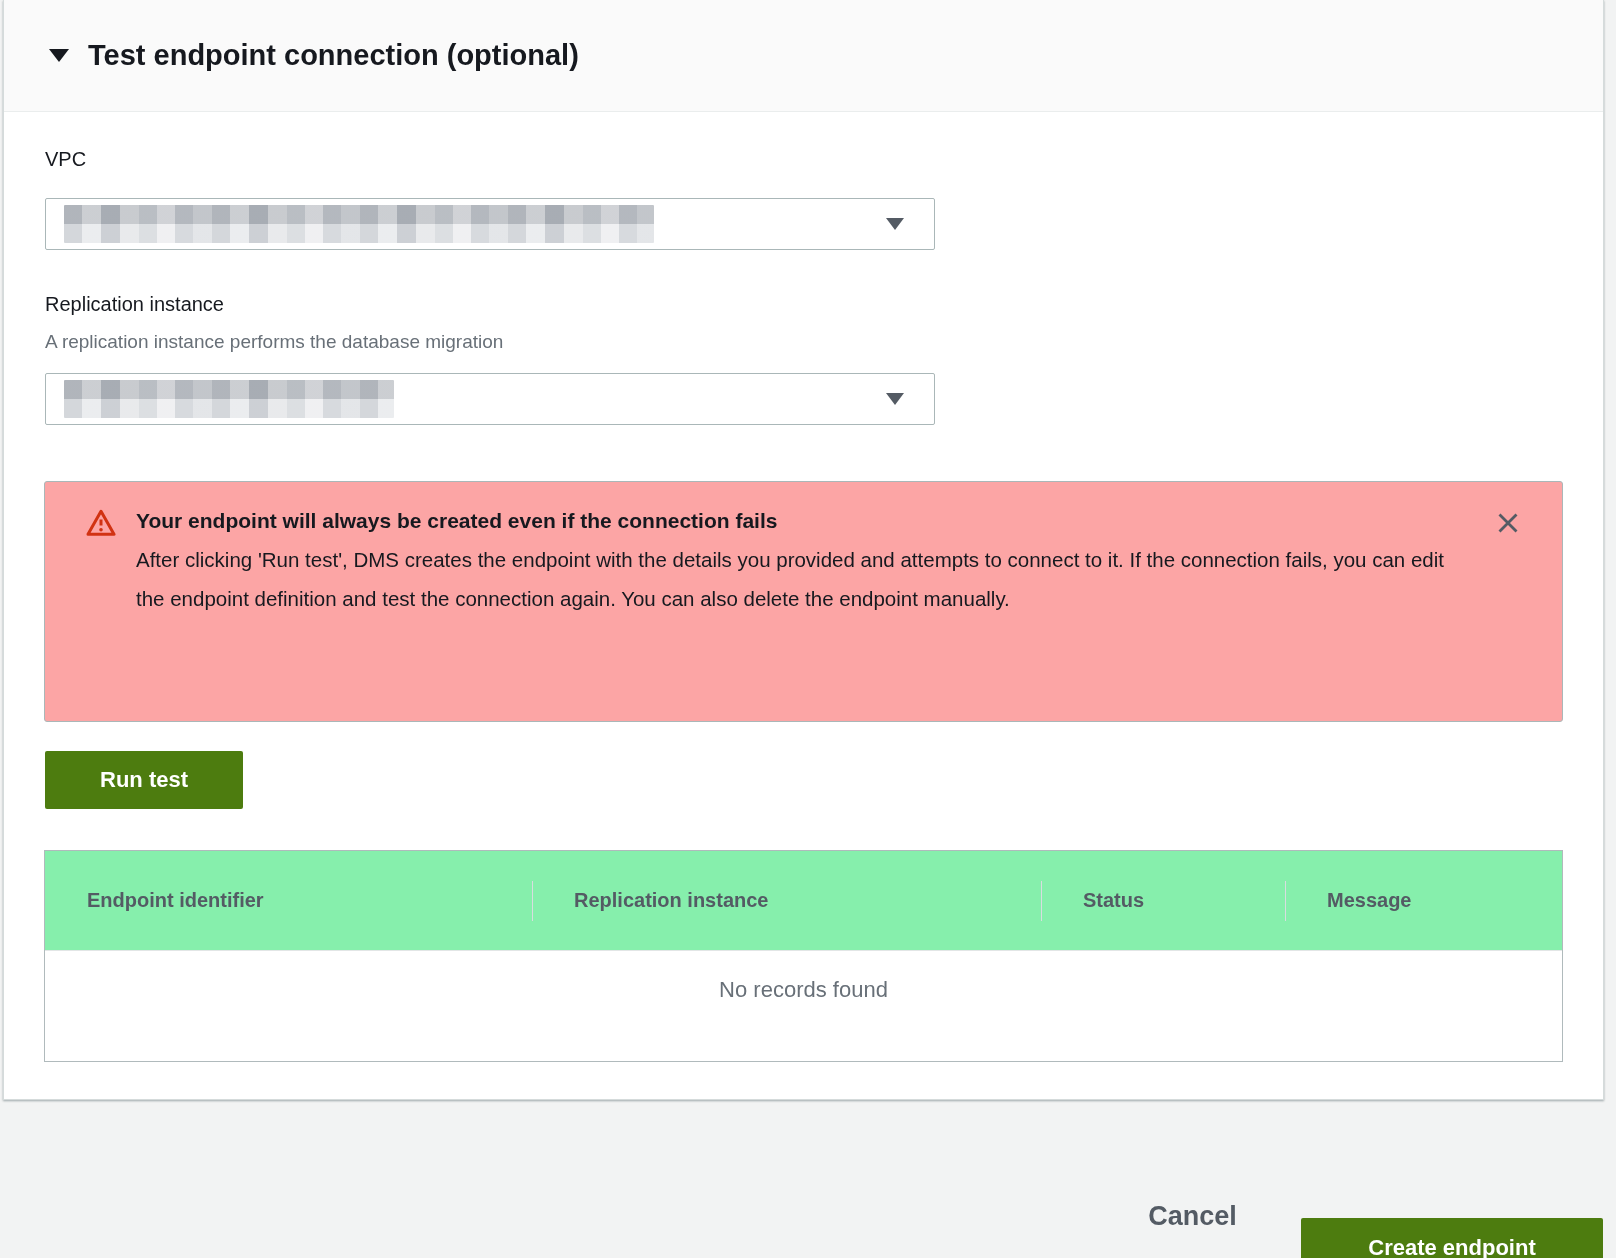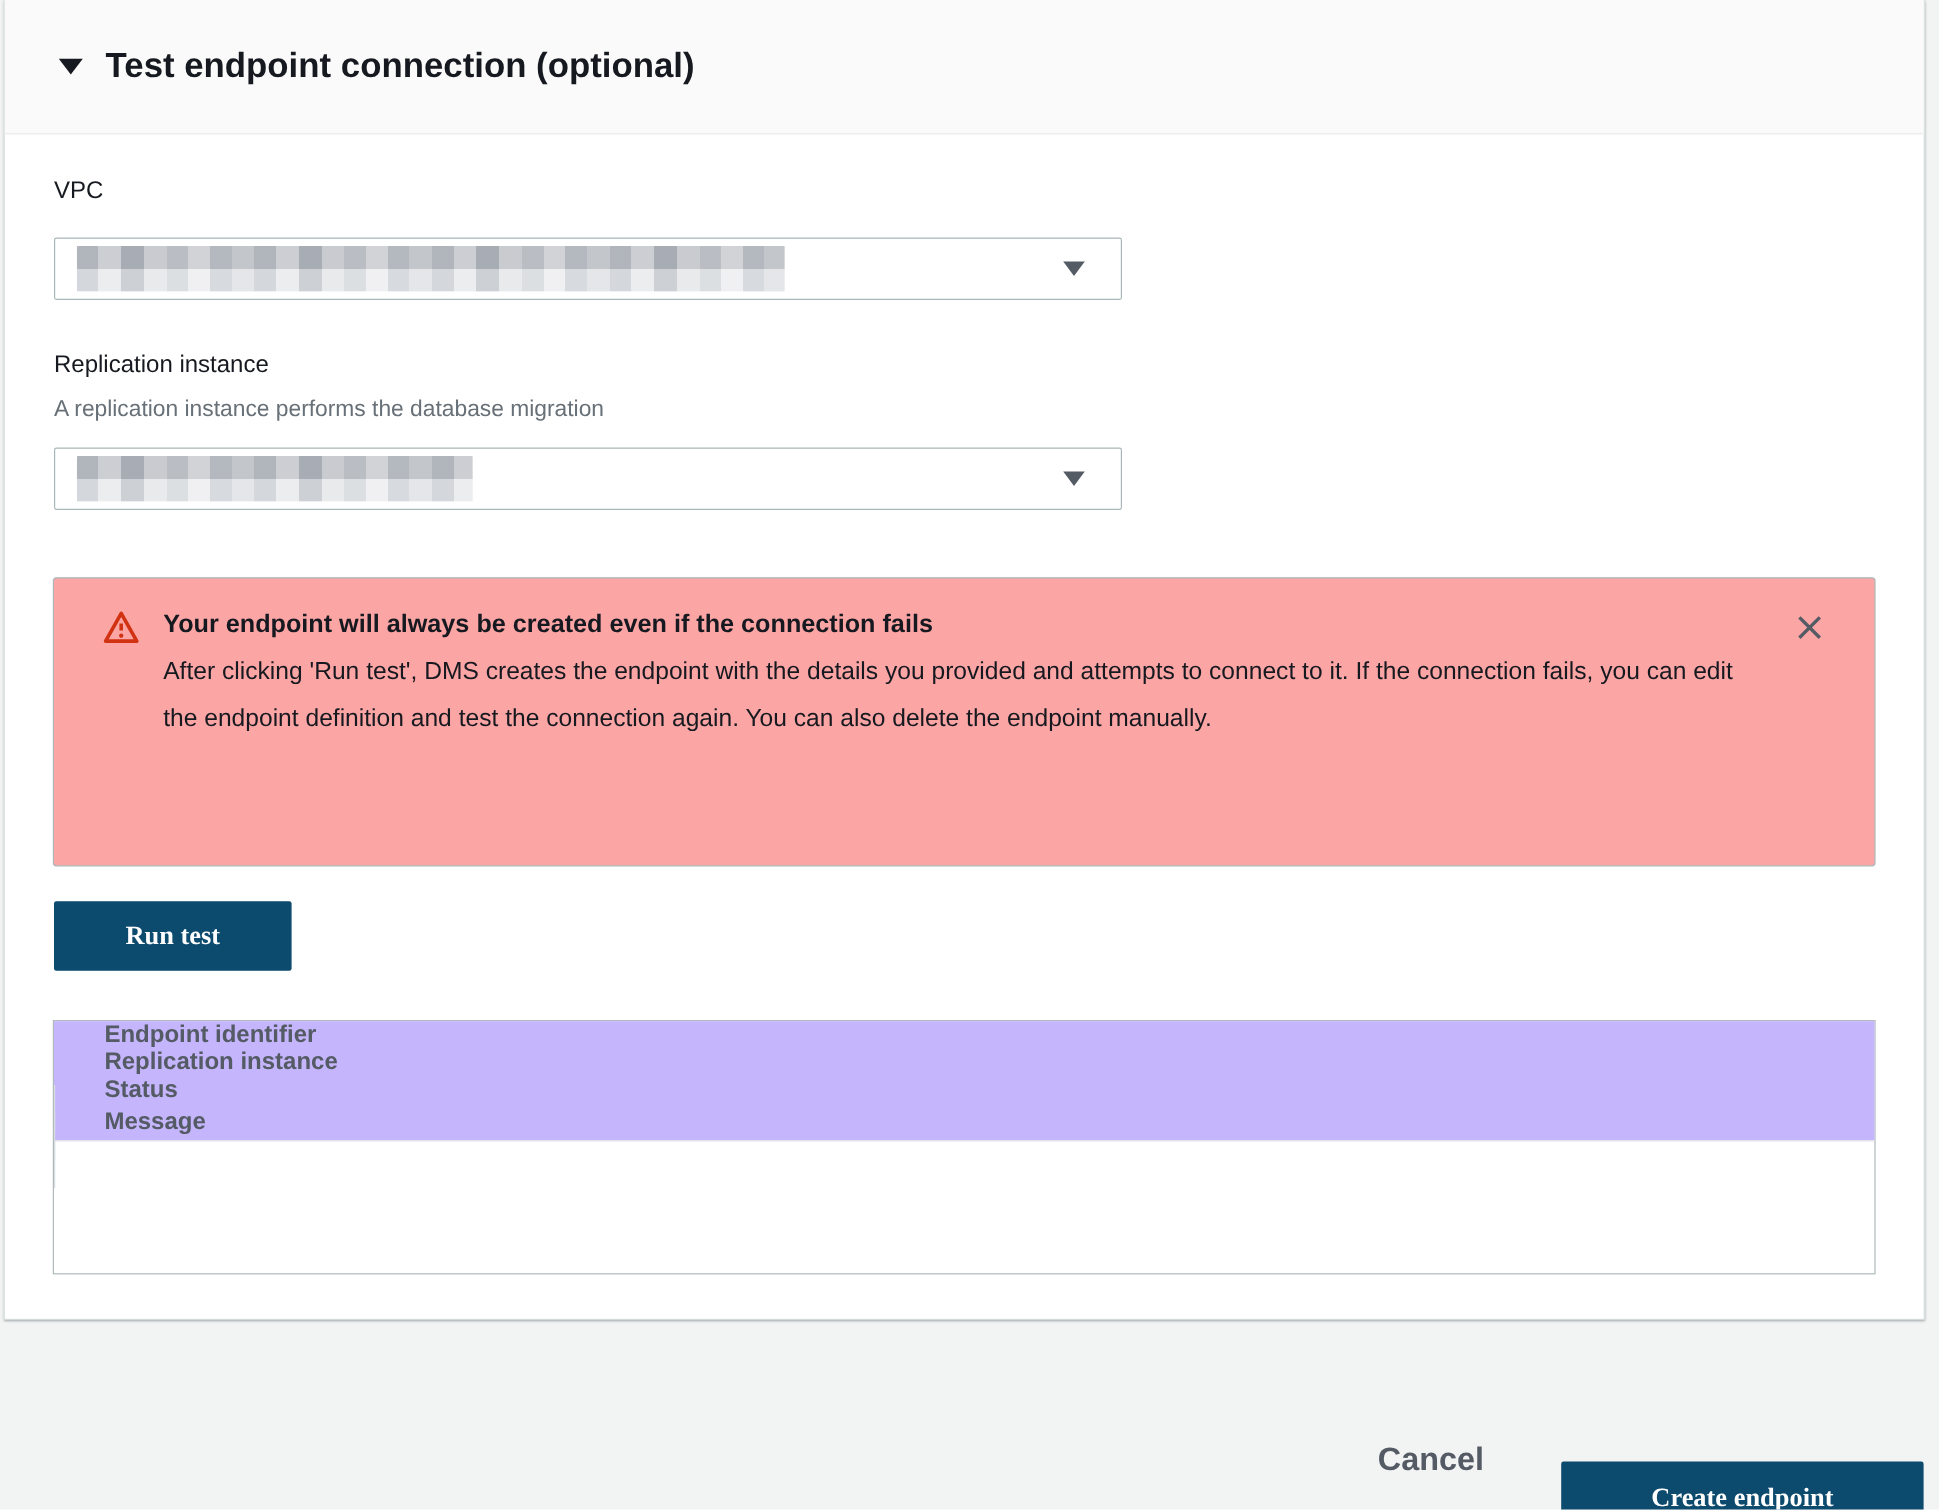--- a/index.html
+++ b/index.html
@@ -91,44 +91,43 @@
   .alert-body  { font-size: 20.5px; color: #16191f; line-height: 39px; }
   .alert-close {
     position: absolute; right: 36px; top: 24px;
     width: 36px; height: 36px;
     background: none; border: none; padding: 2px;
     cursor: pointer;
   }
 
   
   .btn-primary {
-    background: #0c4a6e; color: #fff;
-    font-family: Liberation Serif, serif; font-size: 22px; font-weight: bold;
+    background: #4d7c0f; color: #fff;
+    font-family: Liberation Sans, sans-serif; font-size: 22px; font-weight: bold;
     border: none; border-radius: 2px; cursor: pointer;
   }
   .btn-run-test { position: absolute; left: 41px; top: 751px; width: 198px; height: 58px; }
   .btn-cancel {
     position: absolute; left: 1125px; top: 1186px; width: 135px; height: 60px;
     background: none; border: none; cursor: pointer;
     font-family: inherit; font-size: 27px; font-weight: bold; color: #545b64;
   }
   .btn-create { position: absolute; left: 1301px; top: 1186px; width: 302px; height: 60px; margin-top: 32px; }
 
   
   .results-table {
     position: absolute; left: 40px; top: 850px;
     width: 1519px; height: 212px;
     background: #fff;
     border: 1px solid #b0babc;
   }
   .thead {
     display: flex; height: 100px;
-    background: #c4b5fd;
+    background: #86efac;
     border-bottom: 1px solid #e2e6e6;
-    flex-direction: column;
   }
   .th {
     position: relative;
     display: flex; align-items: center;
     padding-left: 42px;
     font-size: 20px; font-weight: bold; color: #545b64;
   }
   .th + .th::before {
     content: ""; position: absolute; left: 0; top: 30px;
     width: 1px; height: 40px; background: #d8dddf;
@@ -187,18 +186,19 @@
 
   <button class="btn-primary btn-run-test">Run test</button>
 
   <div class="results-table">
     <div class="thead">
       <div class="th th-1">Endpoint identifier</div>
       <div class="th th-2">Replication instance</div>
       <div class="th th-3">Status</div>
       <div class="th th-4">Message</div>
     </div>
+    <div class="tbody">No records found</div>
   </div>
 
 </div>
 
 <button class="btn-cancel">Cancel</button>
 <button class="btn-primary btn-create">Create endpoint</button>
 
 </body></html>

